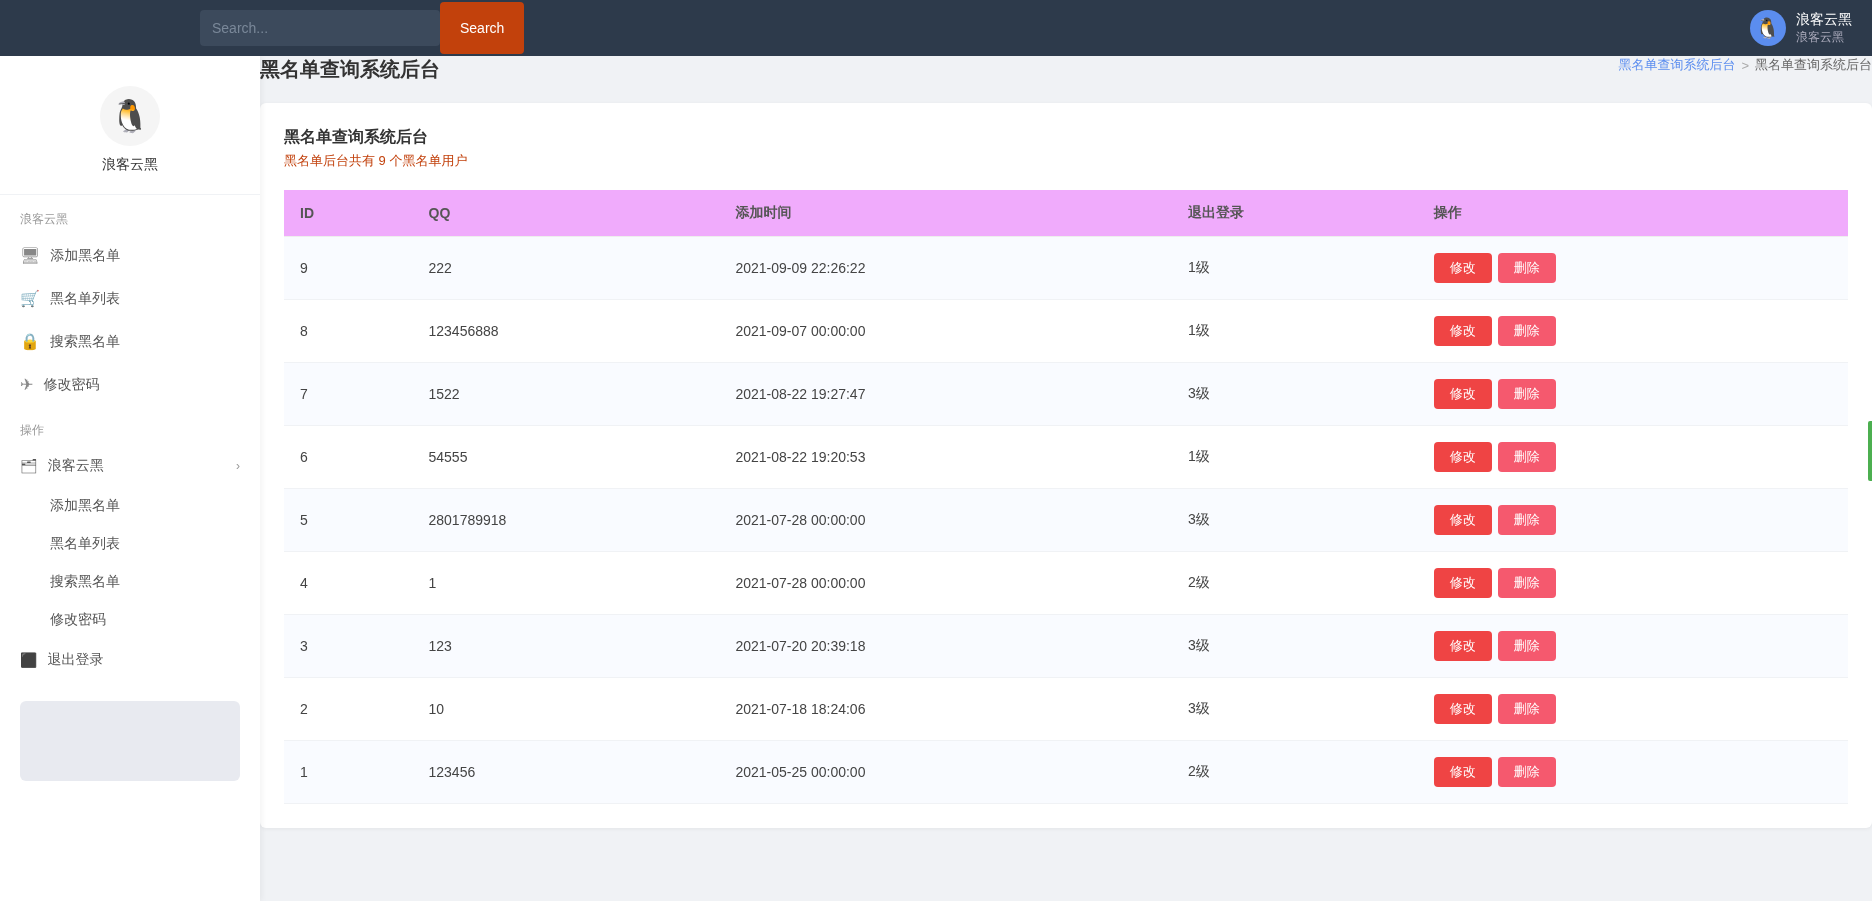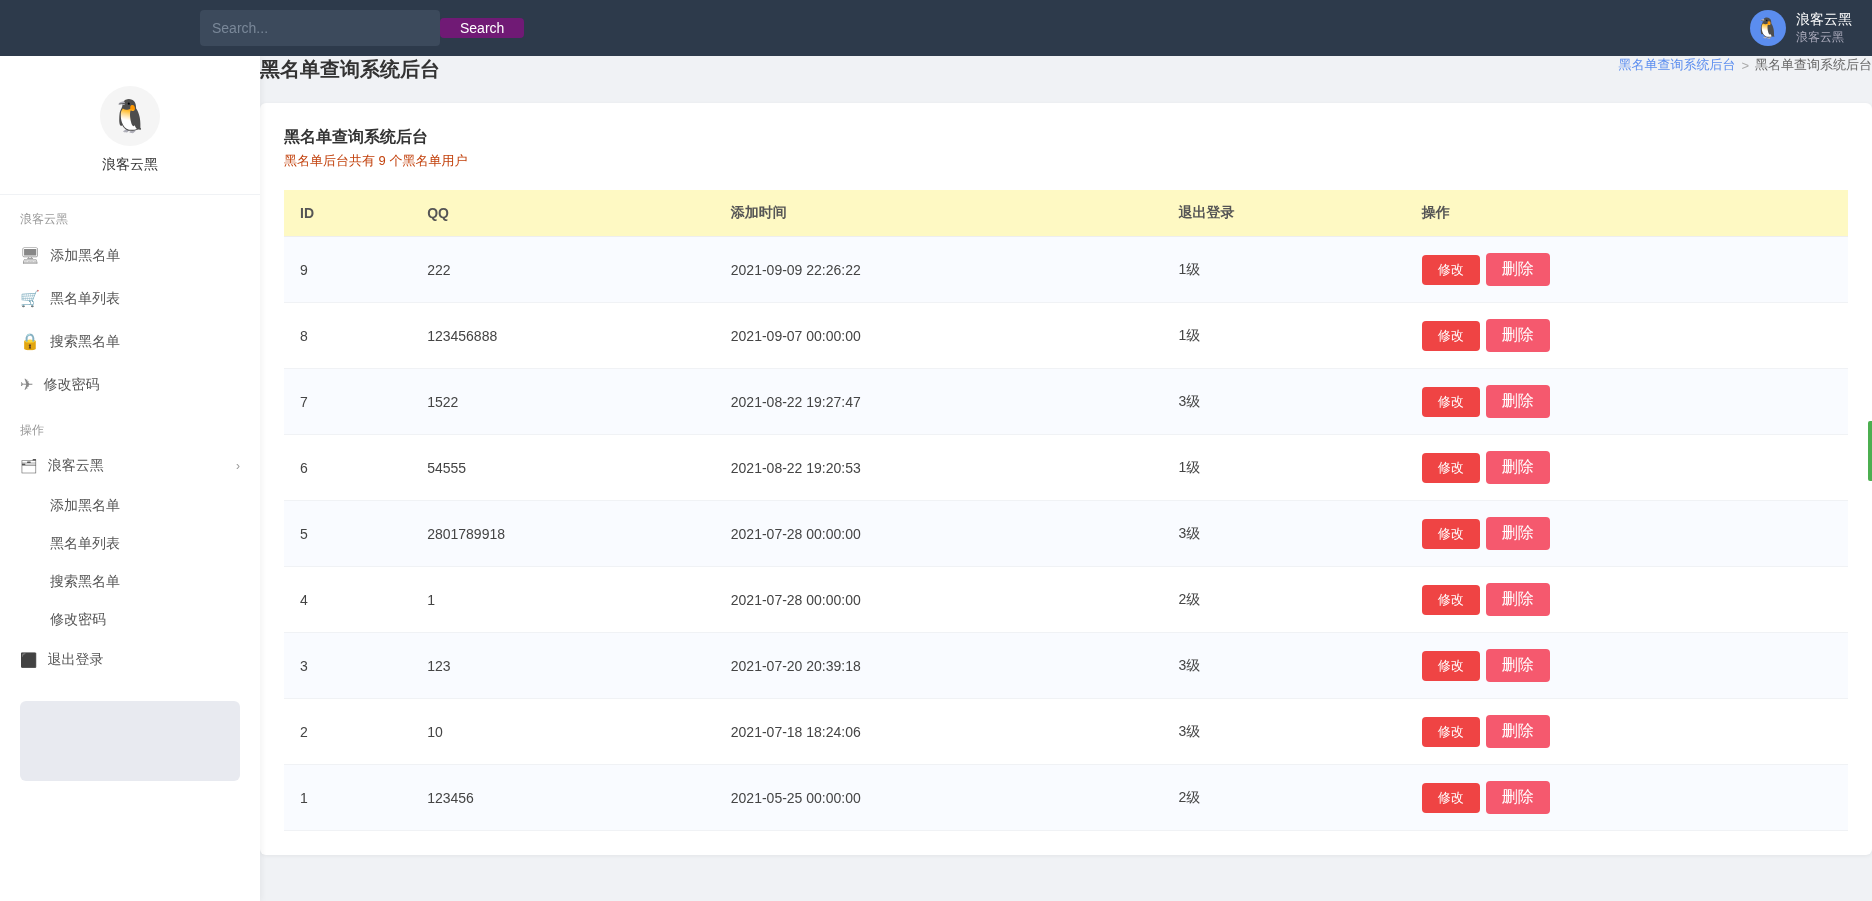--- a/index.html
+++ b/index.html
@@ -28,23 +28,23 @@
       border: none;
       border-radius: 4px;
       padding: 0 12px;
       background: #3c4a5c;
       color: #aab;
       font-size: 14px;
       outline: none;
     }
     .navbar-search input::placeholder { color: #7a8899; }
     .navbar-search button {
-      height: 20px;
+      height: 52px;
       padding: 0 20px;
-      background: #701a75;
+      background: #c2410c;
       color: #fff;
       border: none;
       border-radius: 4px;
       cursor: pointer;
       font-size: 14px;
     }
     .navbar-user {
       display: flex;
       align-items: center;
       gap: 10px;
@@ -196,21 +196,21 @@
       color: #c2410c;
       margin-bottom: 20px;
     }
 
     
     table {
       width: 100%;
       border-collapse: collapse;
     }
     thead tr {
-      background: #fef9c3;
+      background: #f0abfc;
     }
     th {
       text-align: left;
       padding: 14px 16px;
       font-size: 14px;
       font-weight: 600;
       color: #555;
       border-bottom: 1px solid #eee;
     }
     td {
@@ -231,21 +231,21 @@
       font-size: 13px;
       margin-right: 6px;
     }
     .btn-delete {
       background: #f5596e;
       color: #fff;
       border: none;
       border-radius: 4px;
       padding: 6px 16px;
       cursor: pointer;
-      font-size: 16px;
+      font-size: 13px;
     }
 
     
     .edge-bar {
       position: fixed;
       right: 0;
       top: 50%;
       transform: translateY(-50%);
       width: 4px;
       height: 60px;

